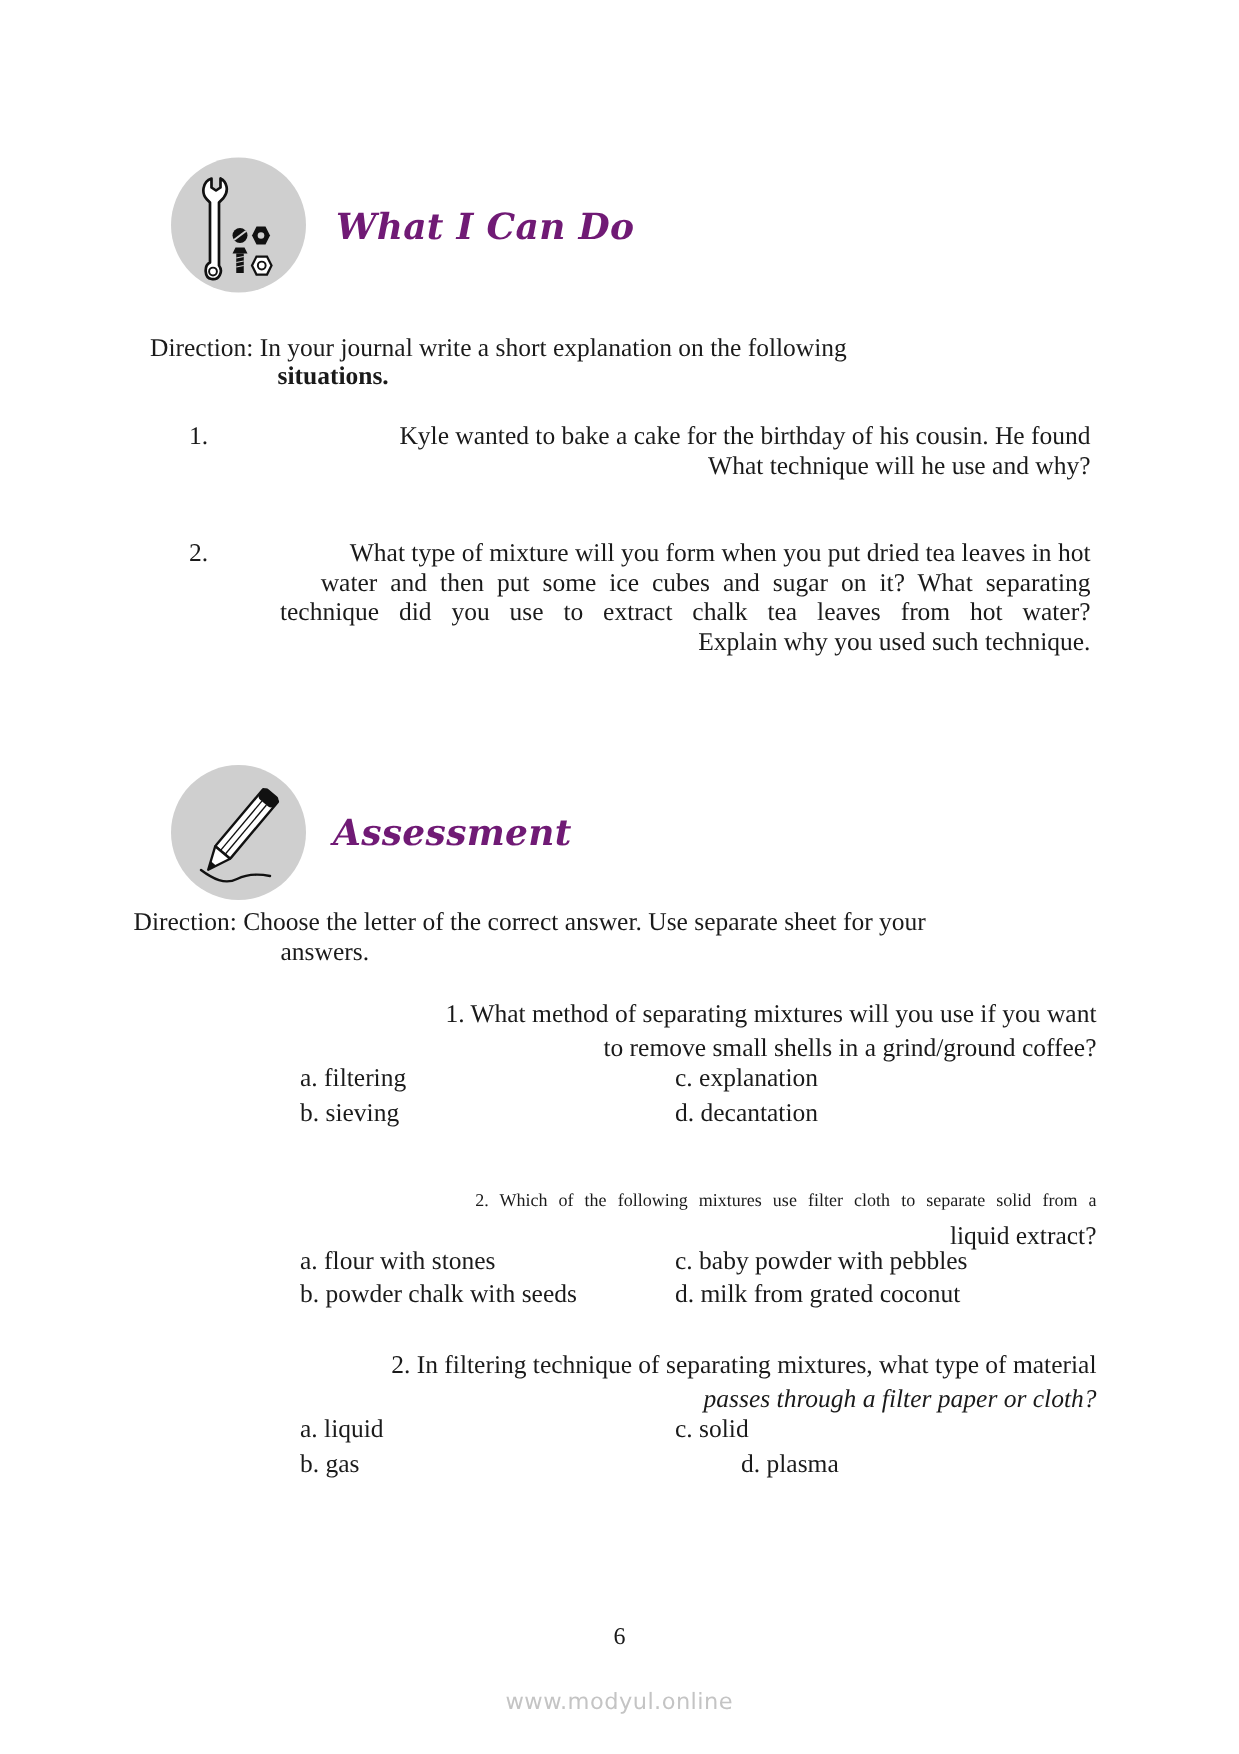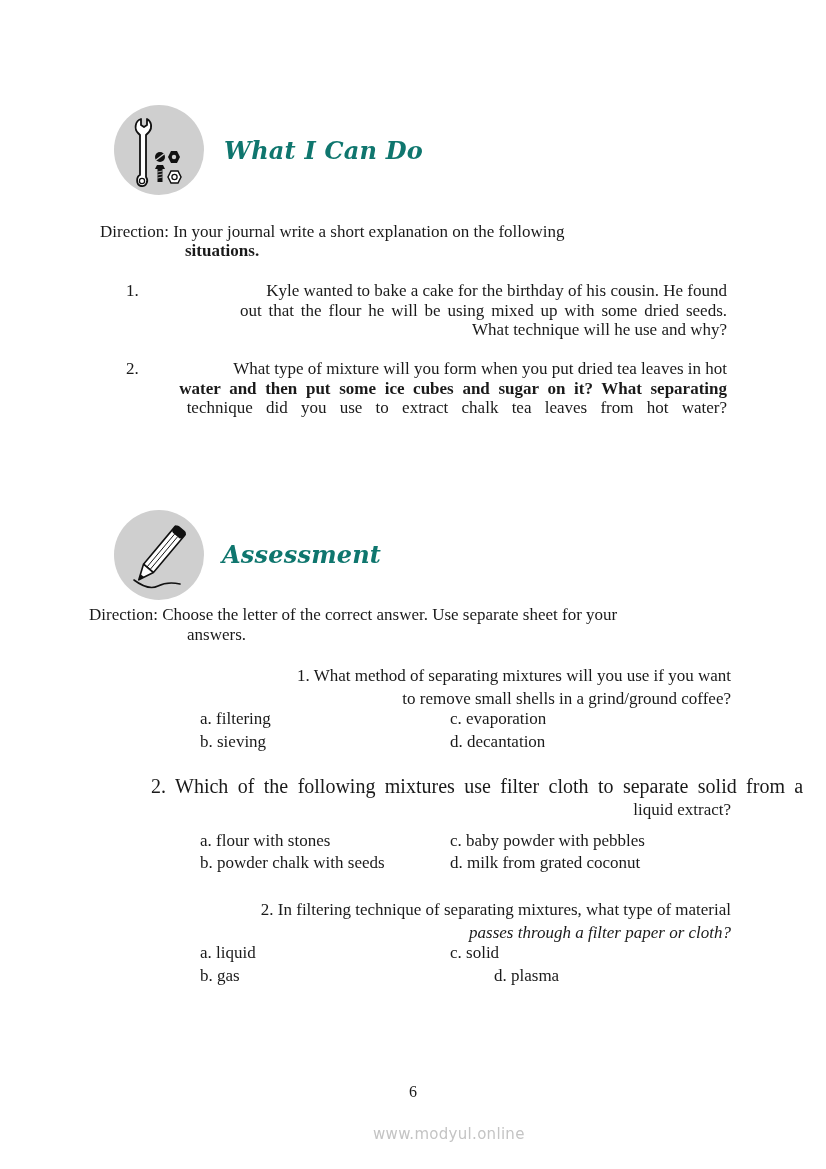--- a/index.html
+++ b/index.html
@@ -1,21 +1,21 @@
 <!DOCTYPE html>
 <html><head>
   <meta charset="utf-8">
   <style>
     html, body { margin:0; padding:0; background:#ffffff; }
     body { width:826px; height:1169px; position:relative; overflow:hidden;
            font-family:"DejaVu Serif", serif; color:#1a1a1a; }
     .abs { position:absolute; }
     .icon-circle { width:90px; height:90px; border-radius:50%; background:#cfcfcf; }
     .heading { font-family:"DejaVu Serif", serif; font-weight:bold; font-style:italic;
-               font-size:24px; color:#0f766e; letter-spacing:0.2px;text-align:center; }
+               font-size:24px; color:#701a75; letter-spacing:0.2px;text-align:center; }
     .txt { font-family:"Liberation Serif", serif; font-size:17px; line-height:19.5px; white-space:nowrap;text-align:right; }
     .pagenum { font-family:"Liberation Serif", serif; font-size:16px; }
     .watermark { font-family:"DejaVu Sans", sans-serif; font-size:15px; color:#c4c4c4; letter-spacing:0.3px; }
   </style>
 </head>
 <body>
 
 <div class="abs icon-circle" style="left:114px; top:105px;">
   <svg width="90" height="90" viewBox="0 0 90 90">
 
@@ -39,29 +39,29 @@
   </svg>
 </div>
 <div class="abs heading" style="left:224px; top:136px;">What I Can Do</div>
 
 <div class="abs txt" style="left:100px; top:222px;">Direction: In your journal write a short explanation on the following</div>
 <div class="abs txt" style="left:185px; top:241px;font-weight:bold;">situations.</div>
 
 <div class="abs txt" style="left:126px; top:281px;">1.</div>
 <div class="abs" style="left:151px; top:281px; width:576px;">
   <div class="txt">Kyle wanted to bake a cake for the birthday of his cousin. He found</div>
-  <div class="txt" style="padding-left:3px; word-spacing:2.6px;">out that the flour he will be using mixed up with some dried seeds.</div>
   <div class="txt">What technique will he use and why?</div>
 </div>
 
 <div class="abs txt" style="left:126px; top:359px;">2.</div>
 <div class="abs" style="left:151px; top:359px; width:576px;">
   <div class="txt">What type of mixture will you form when you put dried tea leaves in hot</div>
-  <div class="txt" style="word-spacing:4.4px;font-weight:bold;">water and then put some ice cubes and sugar on it? What separating</div>
+  <div class="txt" style="word-spacing:4.4px;">water and then put some ice cubes and sugar on it? What separating</div>
   <div class="txt" style="word-spacing:9px;">technique did you use to extract chalk tea leaves from hot water?</div>
+  <div class="txt">Explain why you used such technique.</div>
 </div>
 
 <div class="abs icon-circle" style="left:114px; top:510px;">
   <svg width="90" height="90" viewBox="0 0 90 90">
     <g transform="rotate(40 45 45)">
       <rect x="39" y="12" width="13" height="50" rx="1" fill="#ffffff" stroke="#111" stroke-width="1.6"></rect>
       <rect x="39" y="10" width="13" height="9" rx="3" fill="#111"></rect>
       <line x1="43.5" y1="19" x2="43.5" y2="62" stroke="#111" stroke-width="0.9"></line>
       <line x1="47.5" y1="19" x2="47.5" y2="62" stroke="#111" stroke-width="0.9"></line>
       <polygon points="39,62 52,62 45.5,77" fill="#ffffff" stroke="#111" stroke-width="1.6" stroke-linejoin="round"></polygon>
@@ -73,36 +73,36 @@
 <div class="abs heading" style="left:222px; top:540px;">Assessment</div>
 
 <div class="abs txt" style="left:89px; top:605px;">Direction: Choose the letter of the correct answer. Use separate sheet for your</div>
 <div class="abs txt" style="left:187px; top:625px;">answers.</div>
 
 <div class="abs" style="left:151px; top:664px; width:580px;">
   <div class="txt" style="line-height:23px;">1. What method of separating mixtures will you use if you want</div>
   <div class="txt" style="padding-left:18px; line-height:23px;">to remove small shells in a grind/ground coffee?</div>
 </div>
 <div class="abs txt" style="left:200px; top:709px;">a. filtering</div>
-<div class="abs txt" style="left:450px; top:709px;">c. evaporation</div>
+<div class="abs txt" style="left:450px; top:709px;">c. explanation</div>
 <div class="abs txt" style="left:200px; top:732px;">b. sieving</div>
 <div class="abs txt" style="left:450px; top:732px;">d. decantation</div>
 
 <div class="abs" style="left:151px; top:775px; width:580px;">
-  <div class="txt" style="line-height:23px; font-size:20px; word-spacing:4.4px;">2. Which of the following mixtures use filter cloth to separate solid from a</div>
+  <div class="txt" style="line-height:23px; font-size:12px; word-spacing:4.4px;margin-top:14px;">2. Which of the following mixtures use filter cloth to separate solid from a</div>
   <div class="txt" style="padding-left:17px; line-height:23px;">liquid extract?</div>
 </div>
 <div class="abs txt" style="left:200px; top:831px;">a. flour with stones</div>
 <div class="abs txt" style="left:450px; top:831px;">c. baby powder with pebbles</div>
 <div class="abs txt" style="left:200px; top:853px;">b. powder chalk with seeds</div>
 <div class="abs txt" style="left:450px; top:853px;">d. milk from grated coconut</div>
 
 <div class="abs" style="left:151px; top:898px; width:580px;">
   <div class="txt" style="line-height:23px;">2. In filtering technique of separating mixtures, what type of material</div>
   <div class="txt" style="padding-left:19px; line-height:23px;font-style:italic;">passes through a filter paper or cloth?</div>
 </div>
 <div class="abs txt" style="left:200px; top:943px;">a. liquid</div>
 <div class="abs txt" style="left:450px; top:943px;">c. solid</div>
 <div class="abs txt" style="left:200px; top:966px;">b. gas</div>
 <div class="abs txt" style="left:450px; top:966px;margin-left:44px;">d. plasma</div>
 
 <div class="abs pagenum" style="left:409px; top:1083px;">6</div>
-<div class="abs watermark" style="left:337px; top:1125px;margin-left:36px;">www.modyul.online</div>
+<div class="abs watermark" style="left:337px; top:1125px;">www.modyul.online</div>
 
 </body></html>

